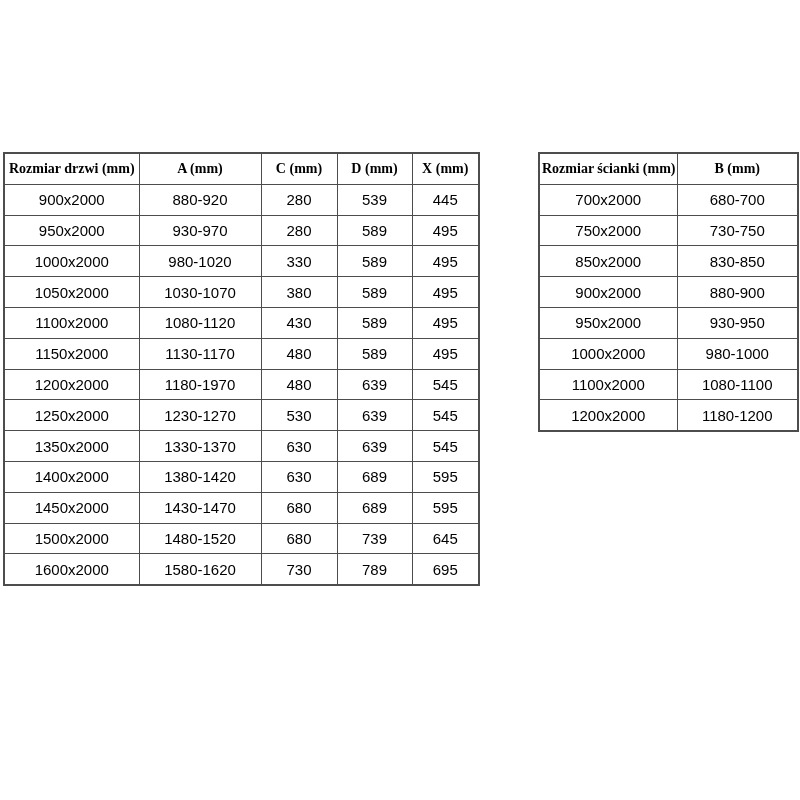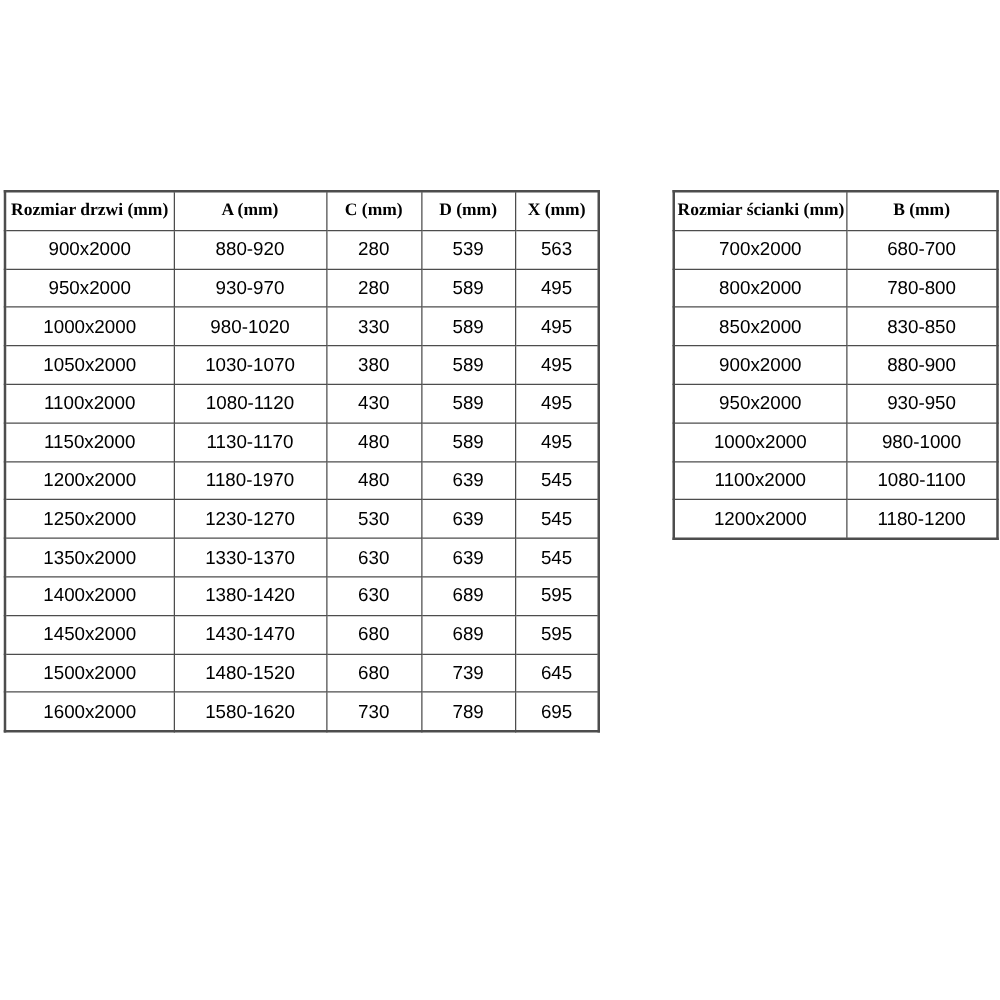--- a/index.html
+++ b/index.html
@@ -70,21 +70,21 @@
       <th>D (mm)</th>
       <th>X (mm)</th>
     </tr>
   </thead>
   <tbody>
       <tr>
         <td>900x2000</td>
         <td>880-920</td>
         <td>280</td>
         <td>539</td>
-        <td>563</td>
+        <td>445</td>
       </tr>
       <tr>
         <td>950x2000</td>
         <td>930-970</td>
         <td>280</td>
         <td>589</td>
         <td>495</td>
       </tr>
       <tr>
         <td>1000x2000</td>
@@ -176,22 +176,22 @@
       <th>Rozmiar ścianki (mm)</th>
       <th>B (mm)</th>
     </tr>
   </thead>
   <tbody>
       <tr>
         <td>700x2000</td>
         <td>680-700</td>
       </tr>
       <tr>
-        <td>800x2000</td>
-        <td>780-800</td>
+        <td>750x2000</td>
+        <td>730-750</td>
       </tr>
       <tr>
         <td>850x2000</td>
         <td>830-850</td>
       </tr>
       <tr>
         <td>900x2000</td>
         <td>880-900</td>
       </tr>
       <tr>

